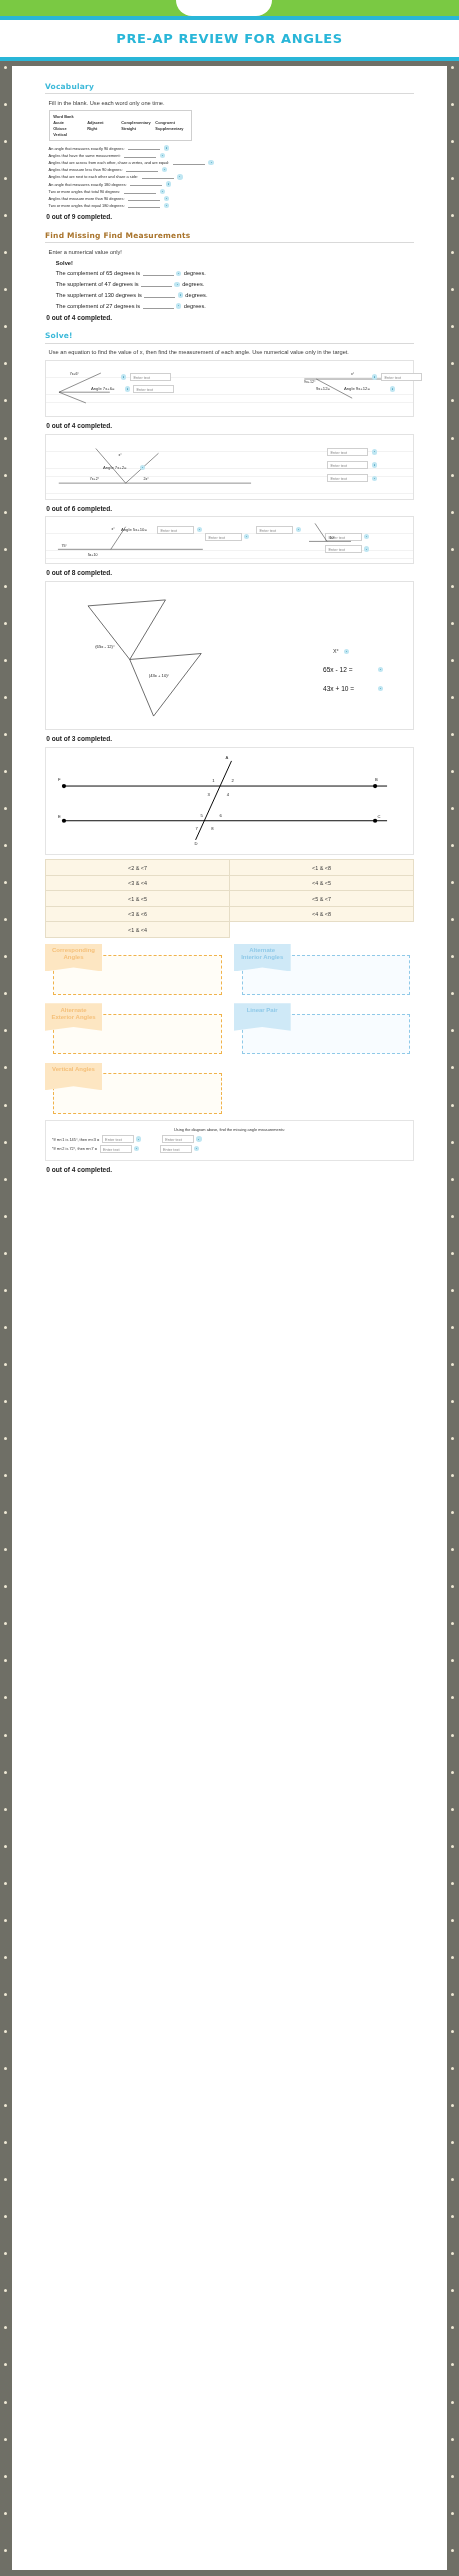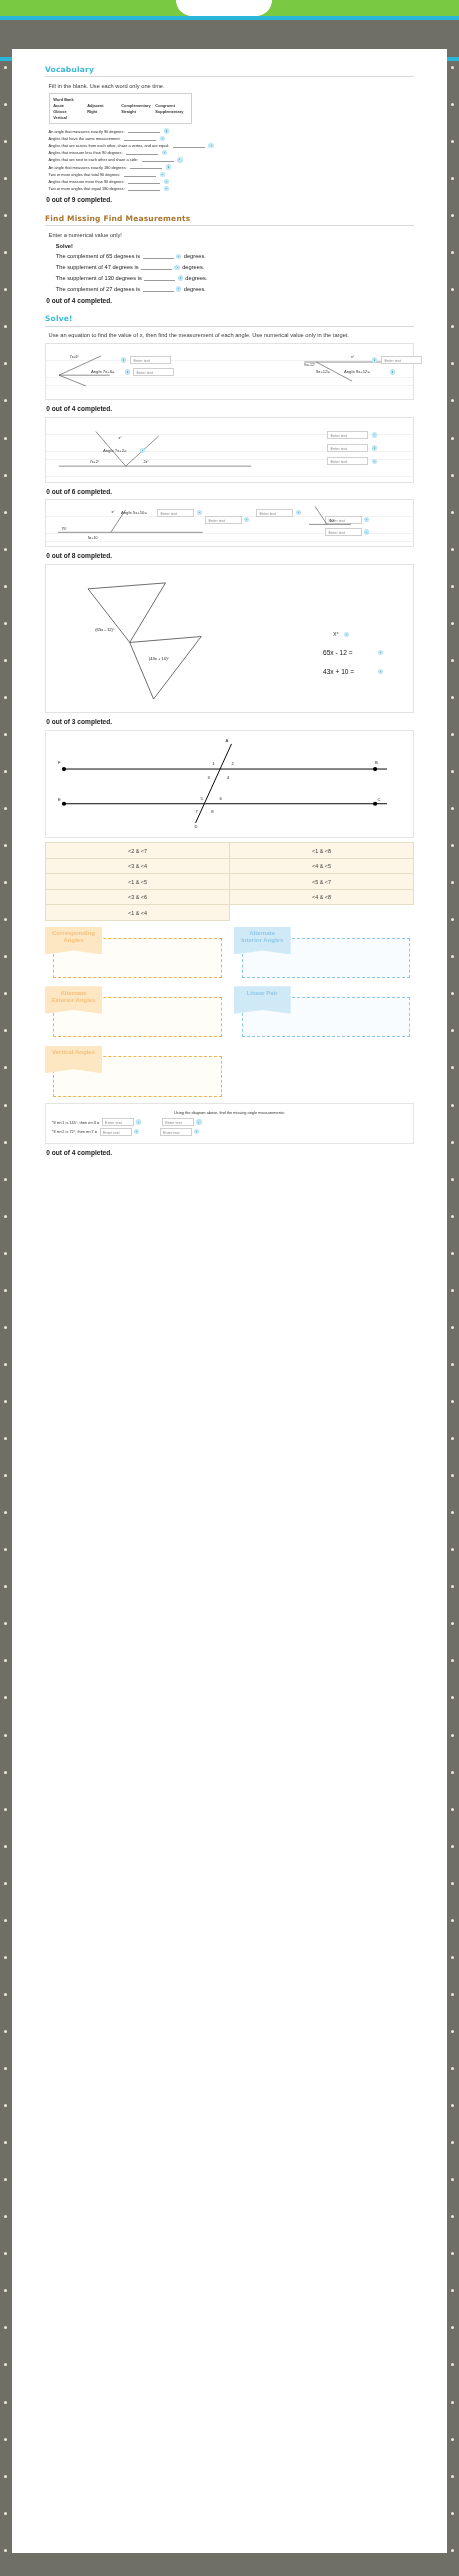--- a/index.html
+++ b/index.html
@@ -46,21 +46,21 @@
     text-align:center;
     font-weight:bold;
     text-transform:uppercase;
   }
   .cyanbar2 {
     position:absolute; top:57px; left:0; width:459px; height:3.6px; background:#29b6d8;
   }
   
   .sheet {
     position:absolute;
-    top:49px; left:12px; width:435px; min-height:2504px;
+    top:66px; left:12px; width:435px; min-height:2504px;
     background:#ffffff;
   }
   
   .rail { position:absolute; top:60px; width:12px; height:2504px; }
   .rail.left { left:0; }
   .rail.right { right:0; }
   .dot {
     position:absolute; width:3px; height:3px; border-radius:50%;
     background:#f0ead6; left:4.2px;
   }
@@ -165,20 +165,23 @@
 </head>
 <body>
 
 <div class="page">
 
   <div class="topbar">
     <div class="notch"></div>
   </div>
   <div class="cyanbar"></div>
 
+  <div class="titleband">
+    <h1>Pre-AP Review for Angles</h1>
+  </div>
   <div class="cyanbar2"></div>
 
   <div class="rail left" id="railL">
       <div class="dot" style="top: 6px;"></div>
       <div class="dot" style="top: 43px;"></div>
       <div class="dot" style="top: 80px;"></div>
       <div class="dot" style="top: 117px;"></div>
       <div class="dot" style="top: 154px;"></div>
       <div class="dot" style="top: 191px;"></div>
       <div class="dot" style="top: 228px;"></div>

